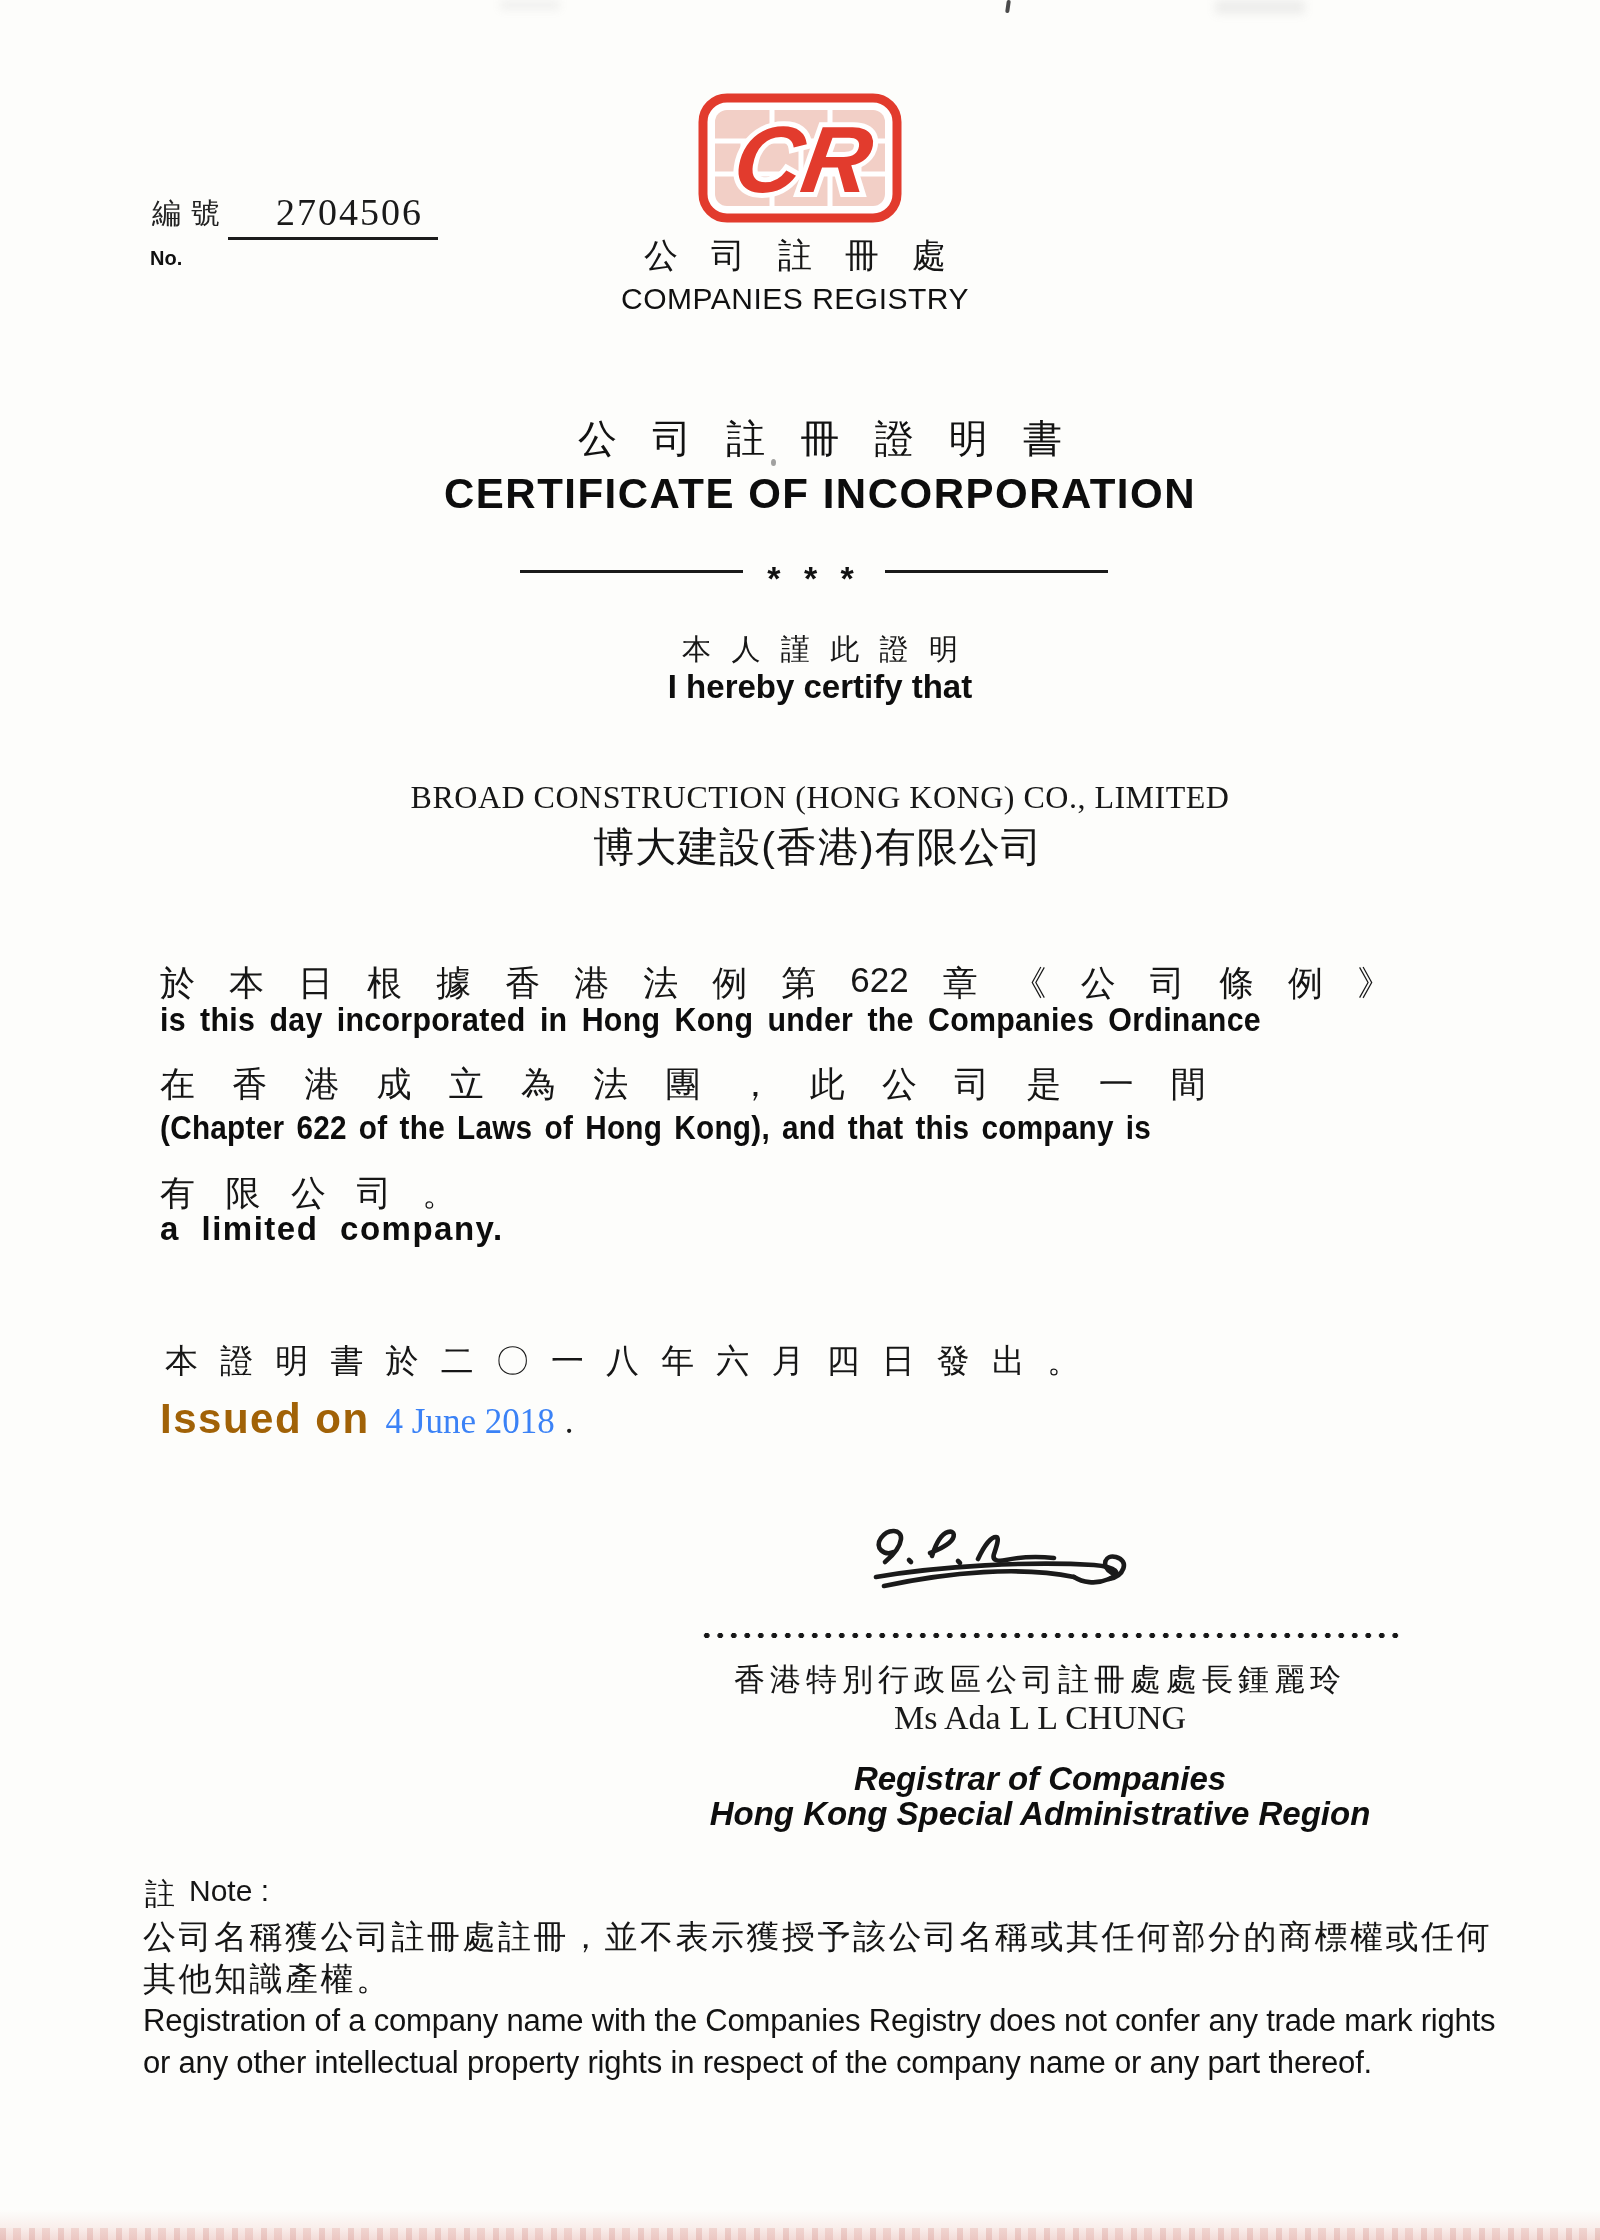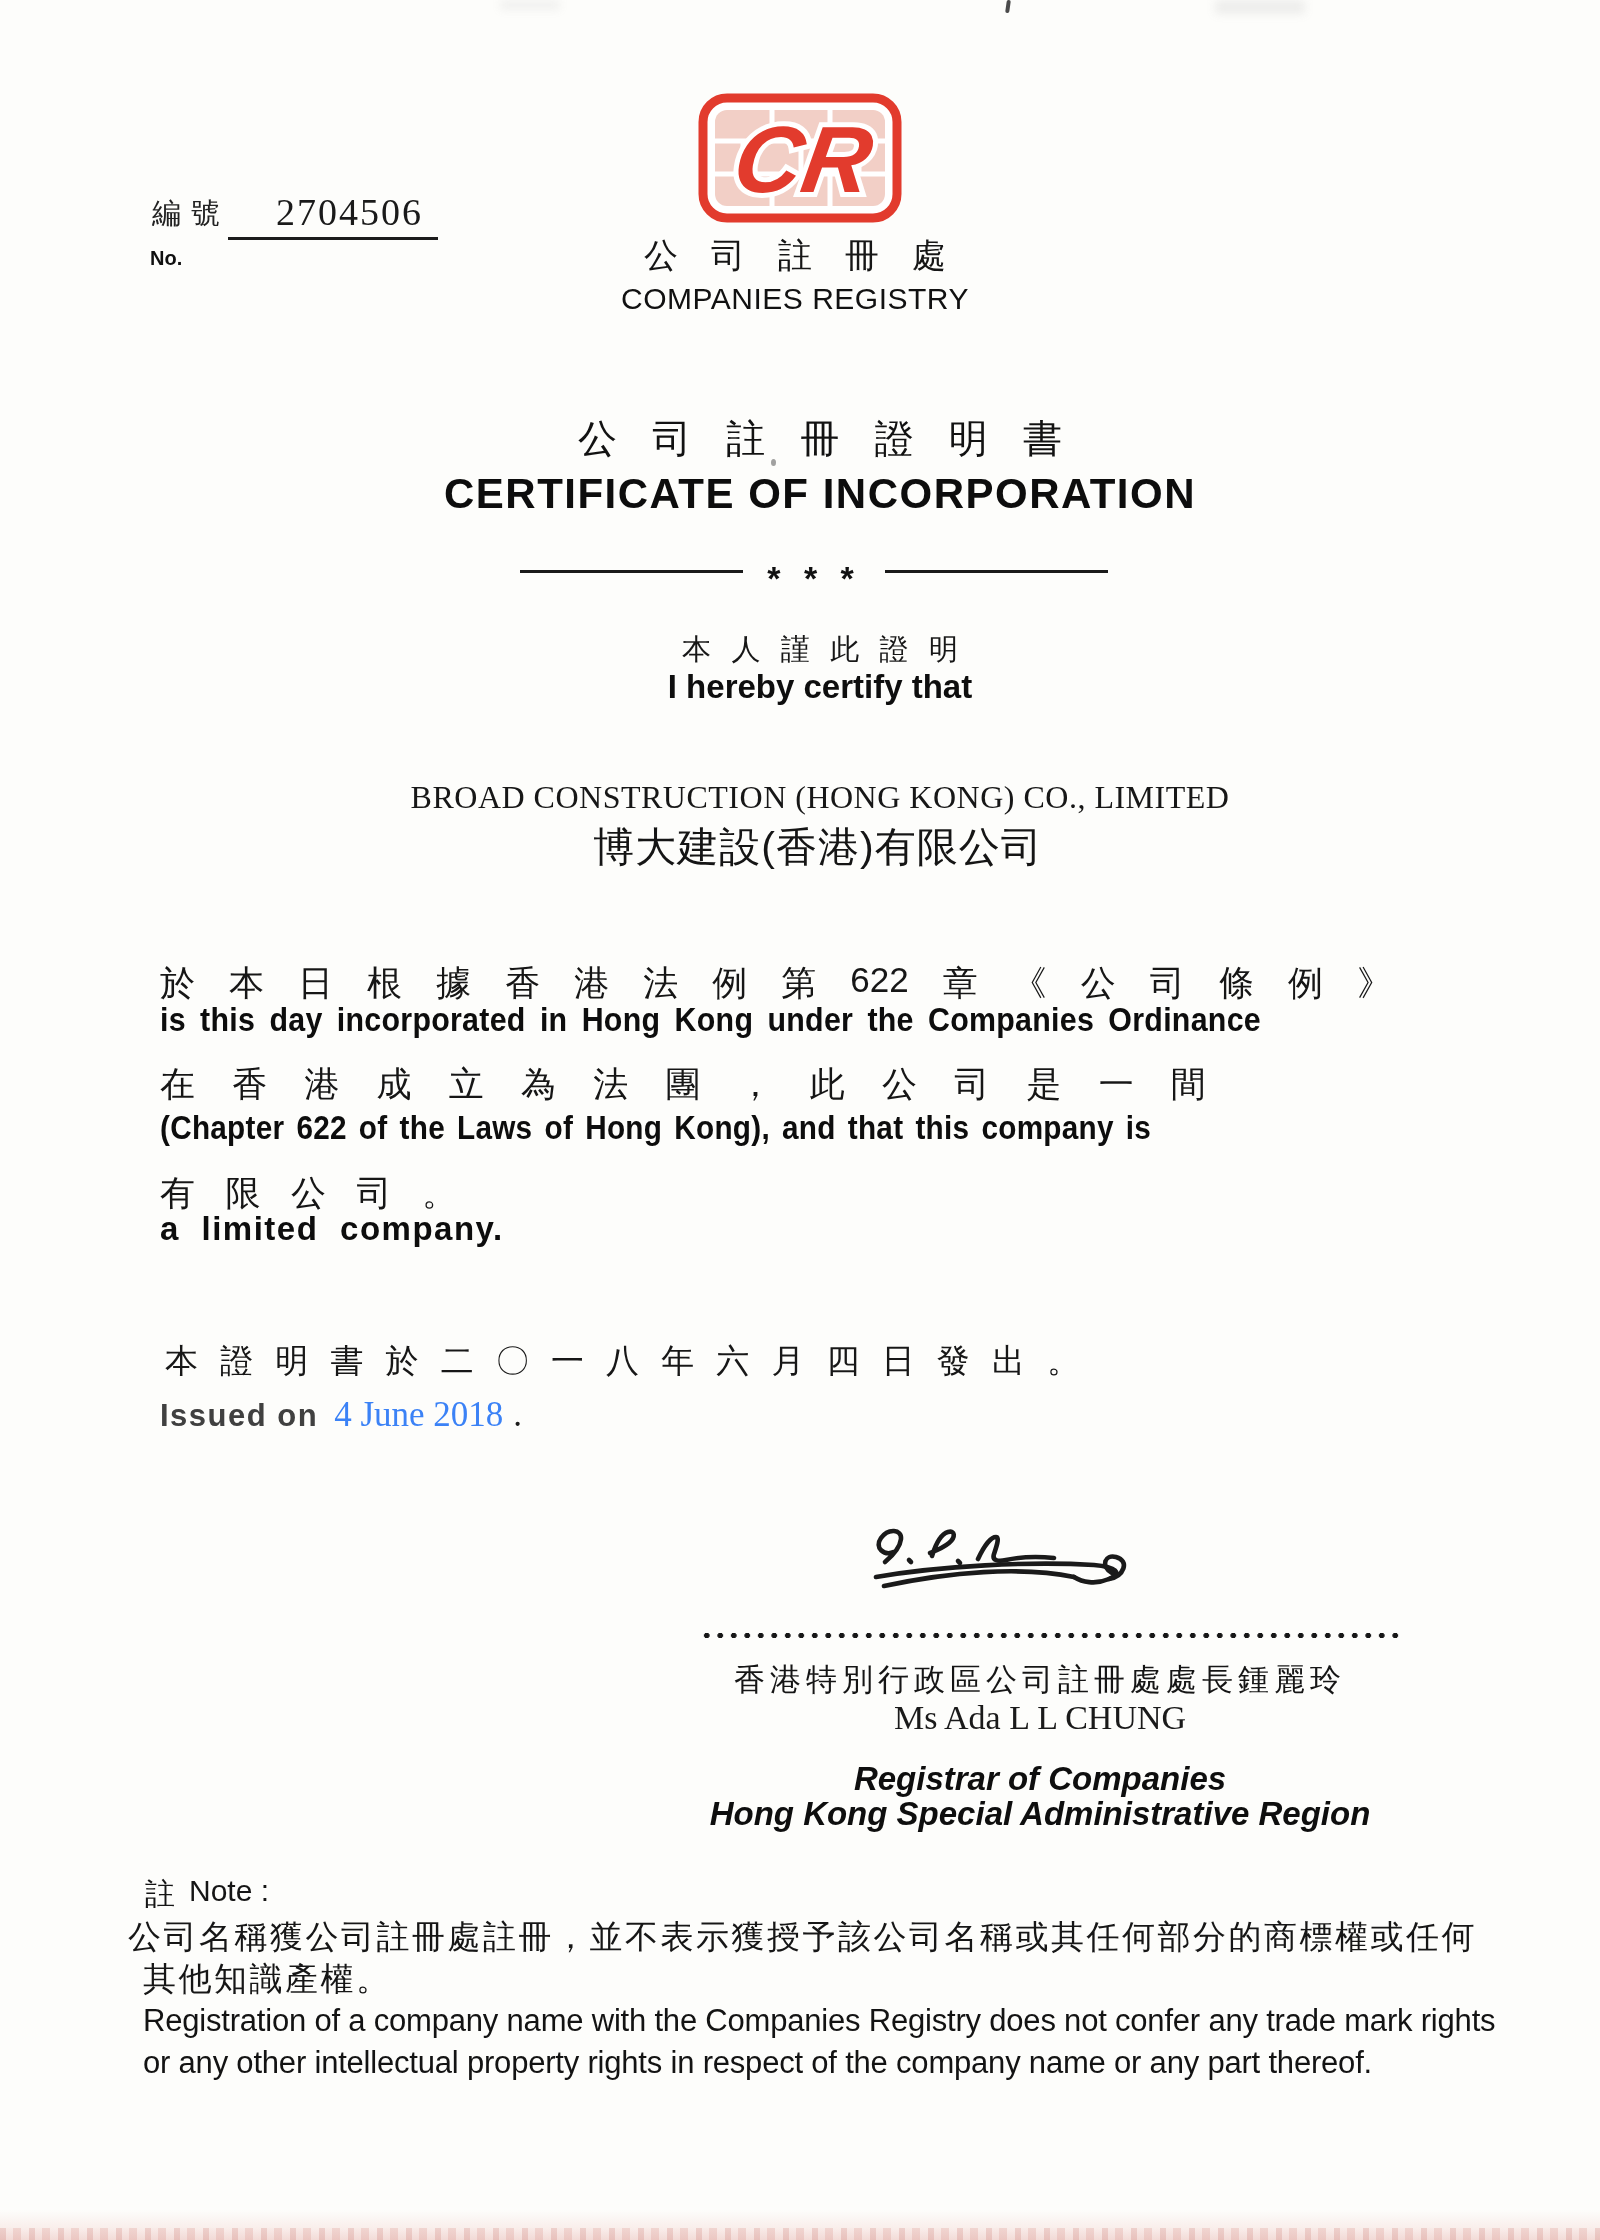--- a/index.html
+++ b/index.html
@@ -46,37 +46,37 @@
   .bodyA{left:160px;top:960px;width:1232px;font-size:35px;color:#161616;}
   .bodyB{left:160px;top:1001px;font-size:33px;font-weight:bold;word-spacing:6px;letter-spacing:0.3px;color:#0d0d0d;transform:scaleX(0.92);transform-origin:left top;white-space:nowrap;}
   .bodyC{left:160px;top:1061px;width:1046px;font-size:35px;color:#161616;}
   .bodyD{left:160px;top:1109px;font-size:33px;font-weight:bold;word-spacing:4px;letter-spacing:0.3px;color:#0d0d0d;transform:scaleX(0.90);transform-origin:left top;white-space:nowrap;}
   .bodyE{left:160px;top:1170px;width:297px;font-size:35px;color:#161616;}
   .bodyF{left:160px;top:1210px;font-size:33px;font-weight:bold;letter-spacing:1.5px;word-spacing:11px;color:#0d0d0d;white-space:nowrap;}
 
   
   .issue-cjk{left:165px;top:1339px;width:915px;font-size:33px;color:#171717;}
   .issued-row{left:160px;top:1395px;display:flex;align-items:baseline;}
-  .issued-label{font-size:31px;font-weight:bold;letter-spacing:1.5px;color:#404040;}
+  .issued-label{font-size:42px;font-weight:bold;letter-spacing:1.5px;color:#a16207;}
   .issued-date{margin-left:16px;font-size:35px;color:#3b82f6;}
   .issued-period{margin-left:10px;font-size:35px;color:#1b1b1b;}
 
   
   .signature{left:860px;top:1516px;width:300px;height:96px;}
   .dotline{left:700px;top:1631px;width:702px;height:9px;
      background-image:radial-gradient(circle,#161616 2.5px,rgba(0,0,0,0) 3px);
      background-size:13.5px 9px;background-repeat:repeat-x;background-position:left center;}
   .reg-cjk{left:1040px;top:1659px;transform:translateX(-50%);font-size:31px;letter-spacing:5px;color:#151515;white-space:nowrap;}
   .reg-name{left:1040px;top:1699px;transform:translateX(-50%);font-size:34px;color:#1a1a1a;white-space:nowrap;}
   .reg-title{left:1040px;top:1752px;transform:translateX(-50%);font-size:33px;font-weight:bold;font-style:italic;color:#0e0e0e;white-space:nowrap;margin-top:8px;}
   .reg-region{left:1040px;top:1795px;transform:translateX(-50%);font-size:33px;font-weight:bold;font-style:italic;color:#0e0e0e;white-space:nowrap;}
 
   
   .note-label{left:145px;top:1874px;font-size:30px;color:#151515;display:flex;gap:14px;}
-  .note-cjk1{left:128px;top:1915px;font-size:33px;letter-spacing:2.5px;color:#161616;white-space:nowrap;}
+  .note-cjk1{left:143px;top:1915px;font-size:33px;letter-spacing:2.5px;color:#161616;white-space:nowrap;}
   .note-cjk2{left:143px;top:1957px;font-size:33px;letter-spacing:2.5px;color:#161616;white-space:nowrap;}
   .note-en1{left:143px;top:2003px;font-size:31px;letter-spacing:-0.2px;color:#131313;white-space:nowrap;}
   .note-en2{left:143px;top:2045px;font-size:31px;letter-spacing:-0.2px;color:#131313;white-space:nowrap;}
 
   
   .scan-bottom{left:0;bottom:0;width:1600px;height:30px;
     background:
       repeating-linear-gradient(90deg, rgba(216,152,146,0.35) 0 6px, rgba(246,228,225,0.25) 6px 13px, rgba(228,176,170,0.4) 13px 21px, rgba(250,238,236,0.2) 21px 29px) left bottom/100% 12px no-repeat,
       linear-gradient(to bottom, rgba(255,255,255,0), rgba(242,210,205,0.35) 60%, rgba(230,182,176,0.55));
   }

